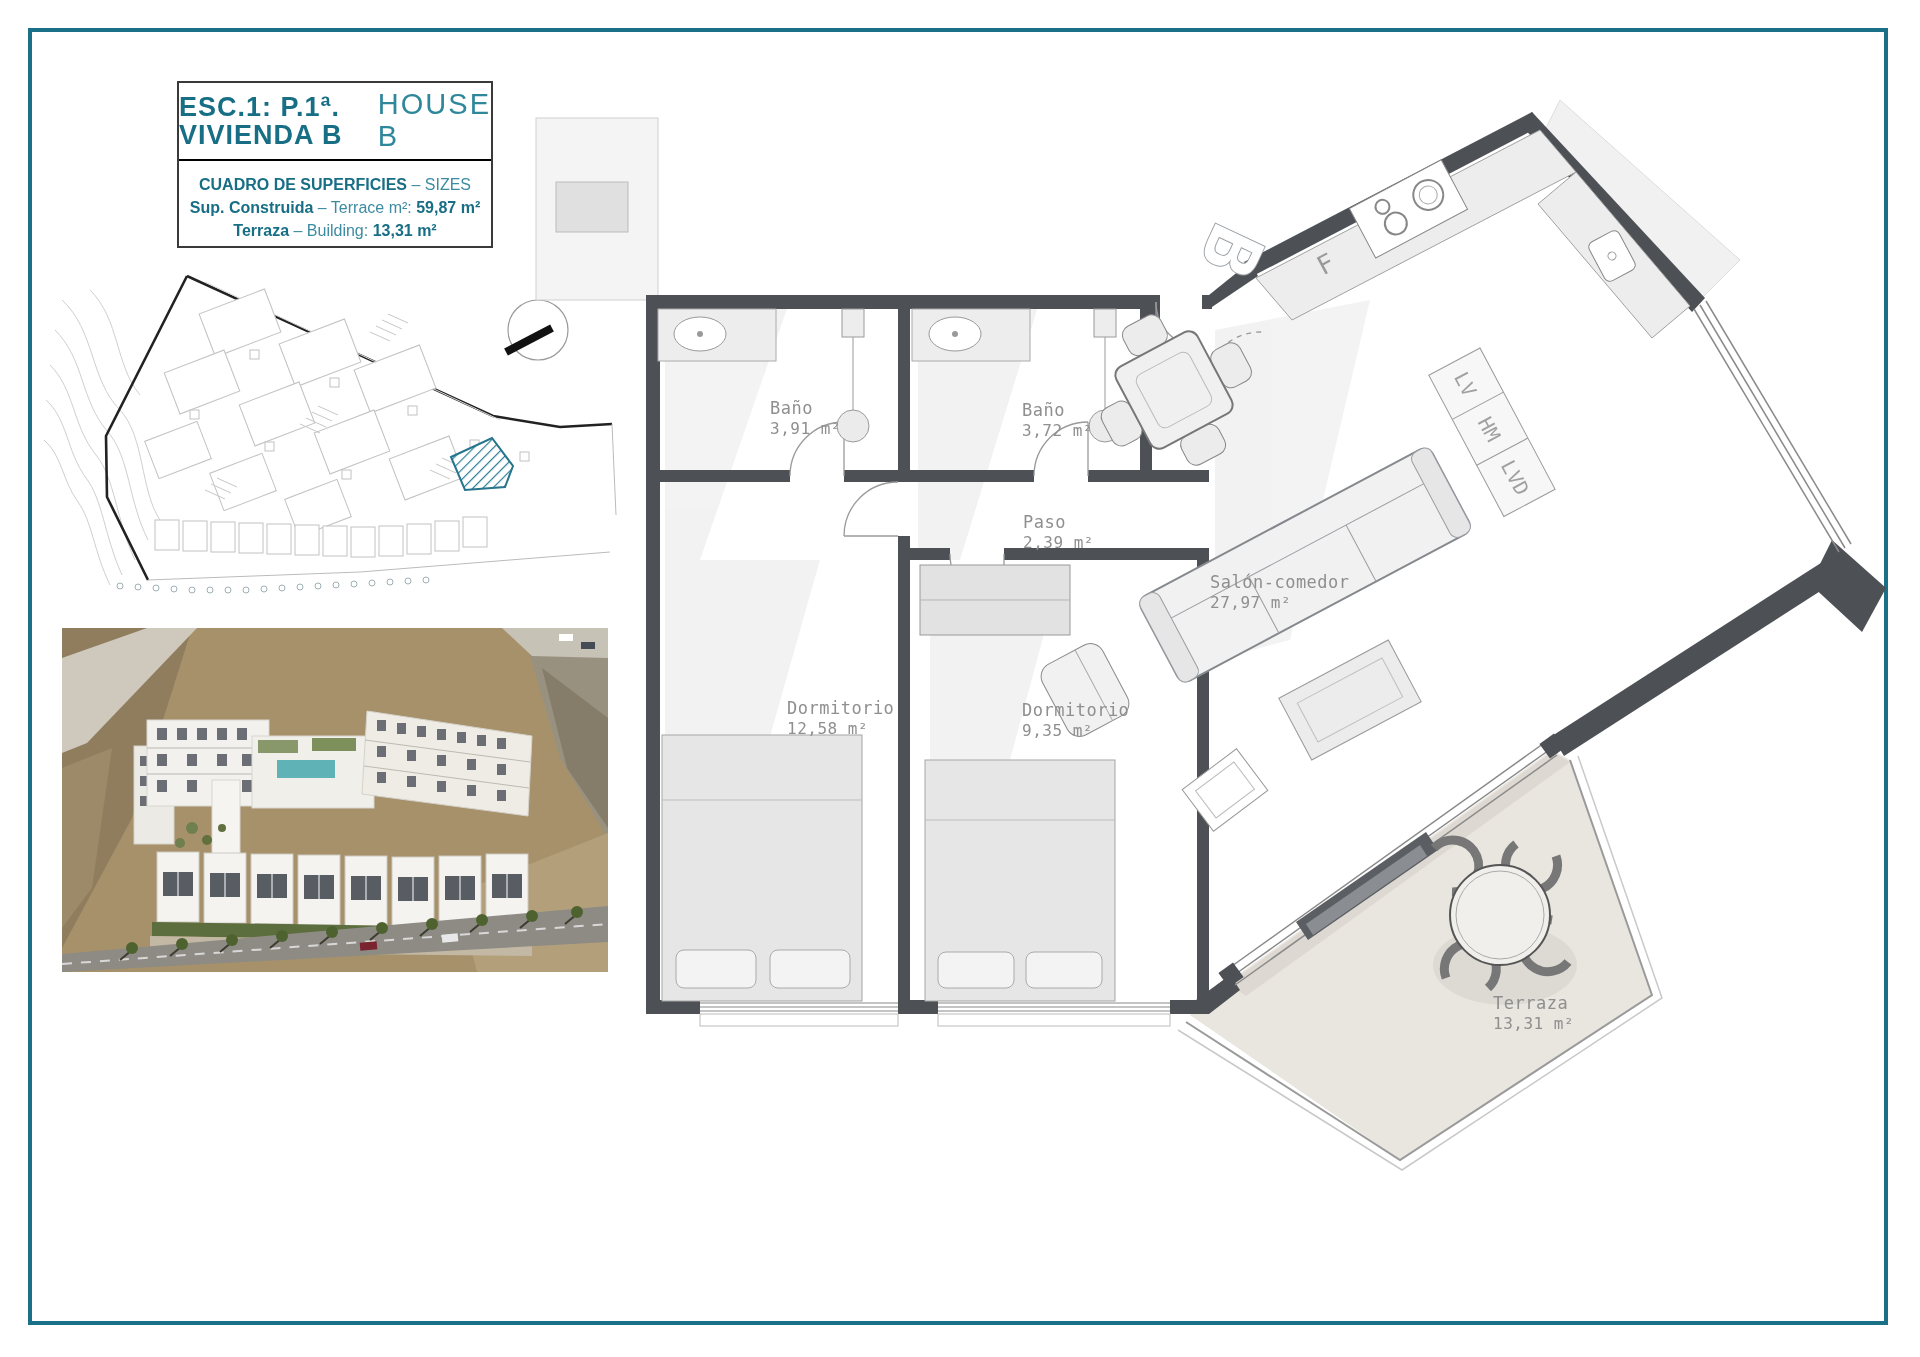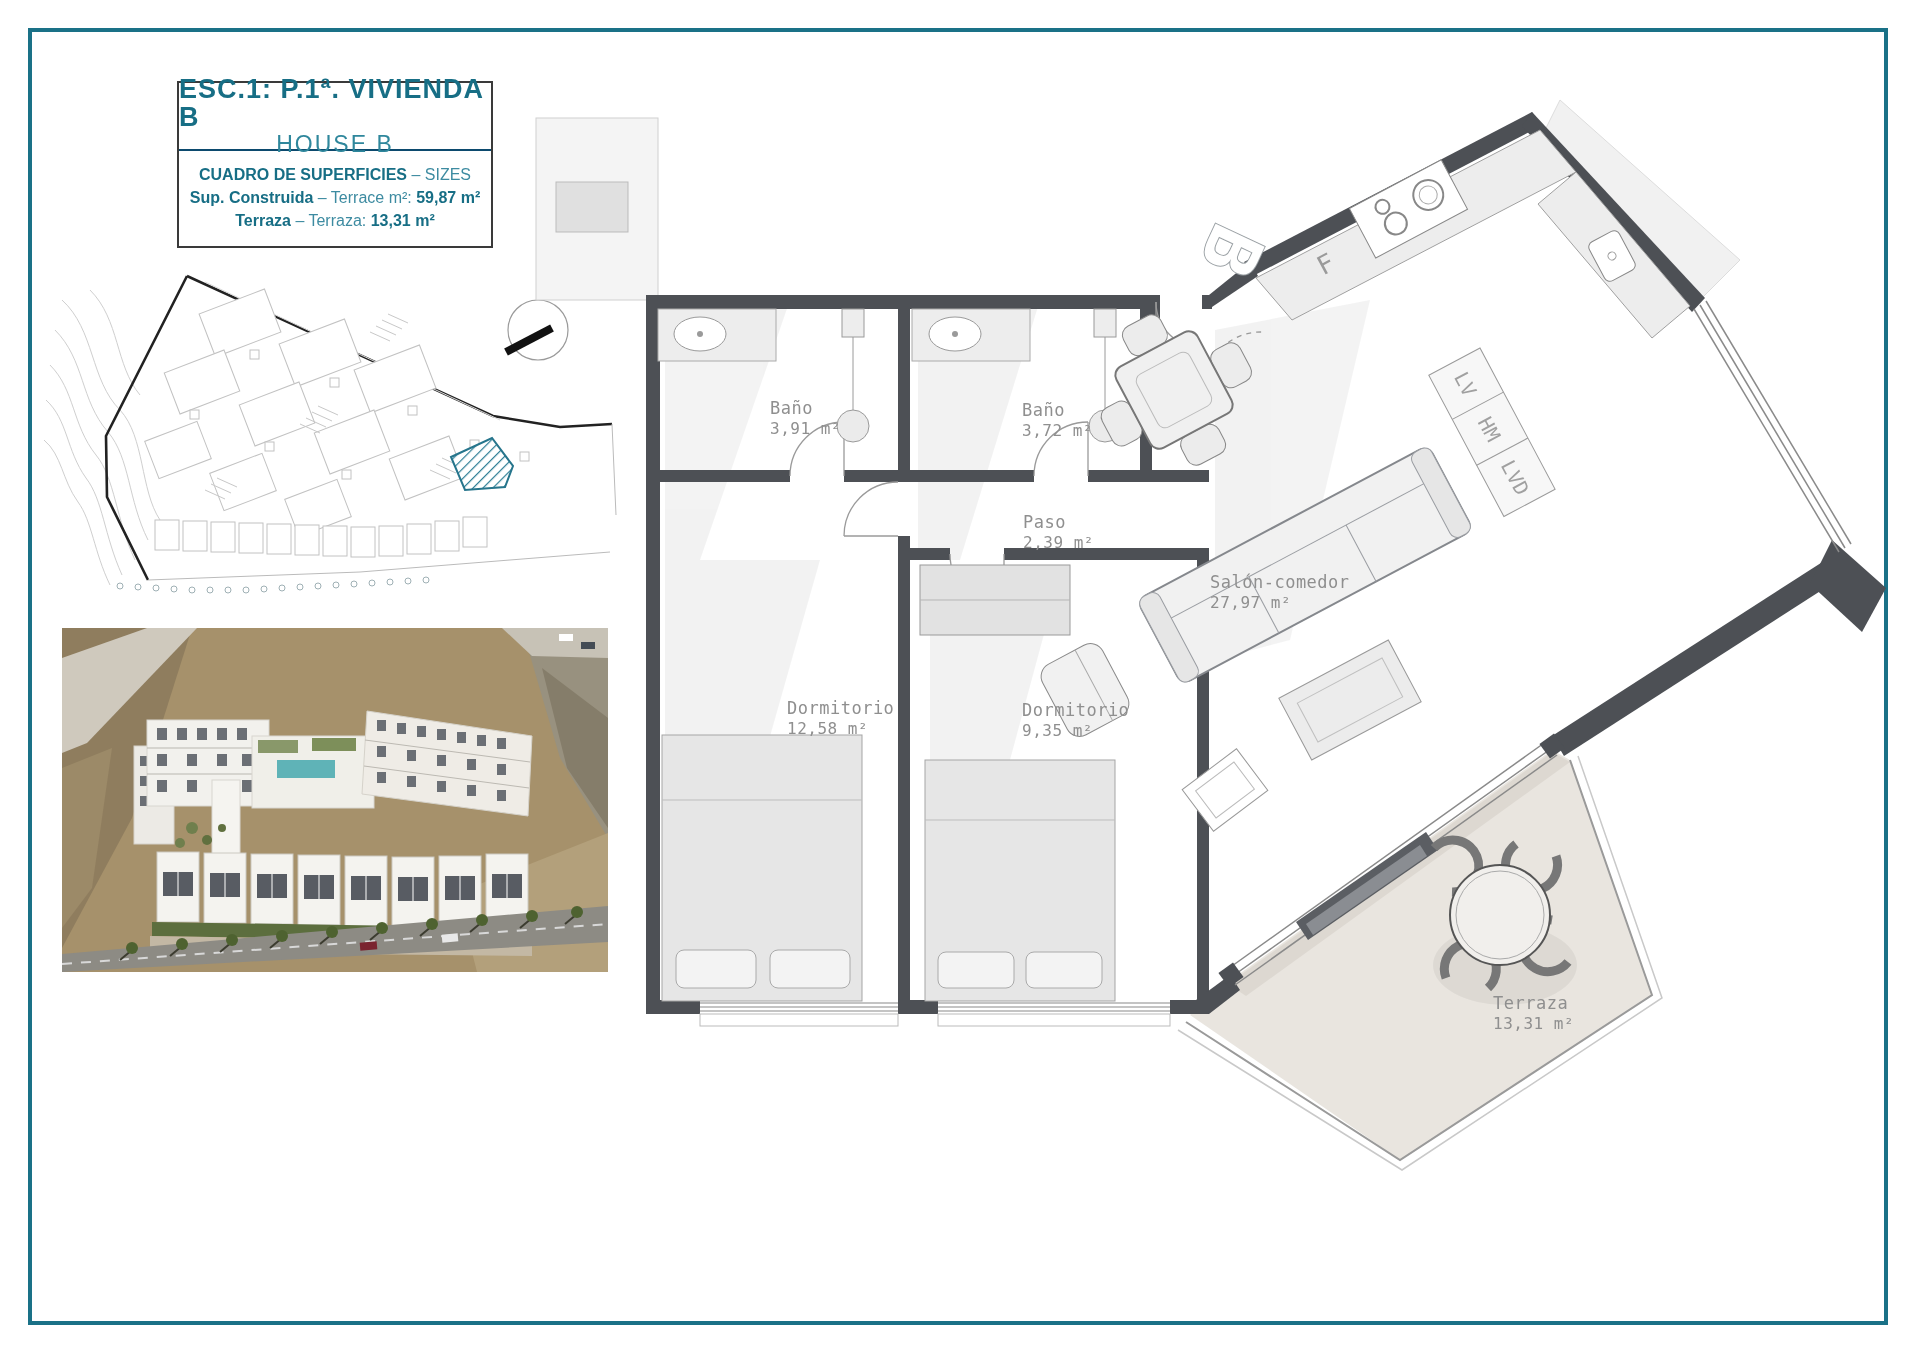--- a/index.html
+++ b/index.html
@@ -2,24 +2,24 @@
 <html><head>
 <meta charset="utf-8">
 <style>
   html,body{margin:0;padding:0;background:#fff;}
   .page{position:relative;width:1920px;height:1357px;background:#ffffff;overflow:hidden;
         font-family:"Liberation Sans",sans-serif;}
   .frame{position:absolute;left:28px;top:28px;width:1860px;height:1297px;
          border:4px solid #1a7187;box-sizing:border-box;pointer-events:none;}
   .title-block{position:absolute;left:177px;top:81px;width:316px;height:167px;
                border:2px solid #3a3a3a;box-sizing:border-box;background:#fff;}
-  .tb-top{height:68px;border-bottom:2px solid #0c4a6e;box-sizing:border-box;
-          display:flex;flex-direction:column;align-items:center;justify-content:center;}
+  .tb-top{height:78px;border-bottom:2px solid #000000;box-sizing:border-box;
+          display:flex;flex-direction:row;align-items:center;justify-content:center;}
   .tb-line1{color:#176e85;font-size:27px;font-weight:bold;letter-spacing:1px;line-height:1.05;}
-  .tb-line2{color:#2f879c;font-size:23px;font-weight:500;letter-spacing:2px;line-height:1.1;}
+  .tb-line2{color:#2f879c;font-size:29px;font-weight:500;letter-spacing:2px;line-height:1.1;}
   .tb-bottom{padding-top:14px;display:flex;flex-direction:column;align-items:center;gap:3px;justify-content:space-between;}
   .tb-row{font-size:16px;line-height:1.25;white-space:nowrap;}
   .tb-b{color:#176e85;font-weight:bold;}
   .tb-l{color:#3d8ba1;font-weight:normal;}
   svg{position:absolute;}
   text{font-family:"DejaVu Sans Mono",monospace;}
   .roomname{fill:#8f8f8f;font-size:17px;letter-spacing:0.5px;}
   .roomarea{fill:#8f8f8f;font-size:16px;letter-spacing:0.5px;}
 </style>
 </head>
@@ -38,21 +38,21 @@
         <span class="tb-b">CUADRO DE SUPERFICIES</span>
         <span class="tb-l">– SIZES</span>
       </div>
       <div class="tb-row">
         <span class="tb-b">Sup. Construida</span>
         <span class="tb-l">– Terrace m²:</span>
         <span class="tb-b">59,87 m²</span>
       </div>
       <div class="tb-row">
         <span class="tb-b">Terraza</span>
-        <span class="tb-l">– Terraza:</span>
+        <span class="tb-l">– Building:</span>
         <span class="tb-b">13,31 m²</span>
       </div>
     </div>
   </div>
 
   <svg style="left:40px;top:258px" width="600" height="345" viewBox="40 258 600 345">
     <defs>
       <pattern id="hatch" width="7" height="7" patternUnits="userSpaceOnUse" patternTransform="rotate(45)">
         <rect width="7" height="7" fill="#ffffff"></rect>
         <line x1="0" y1="0" x2="0" y2="7" stroke="#2f7f96" stroke-width="2.4"></line>

